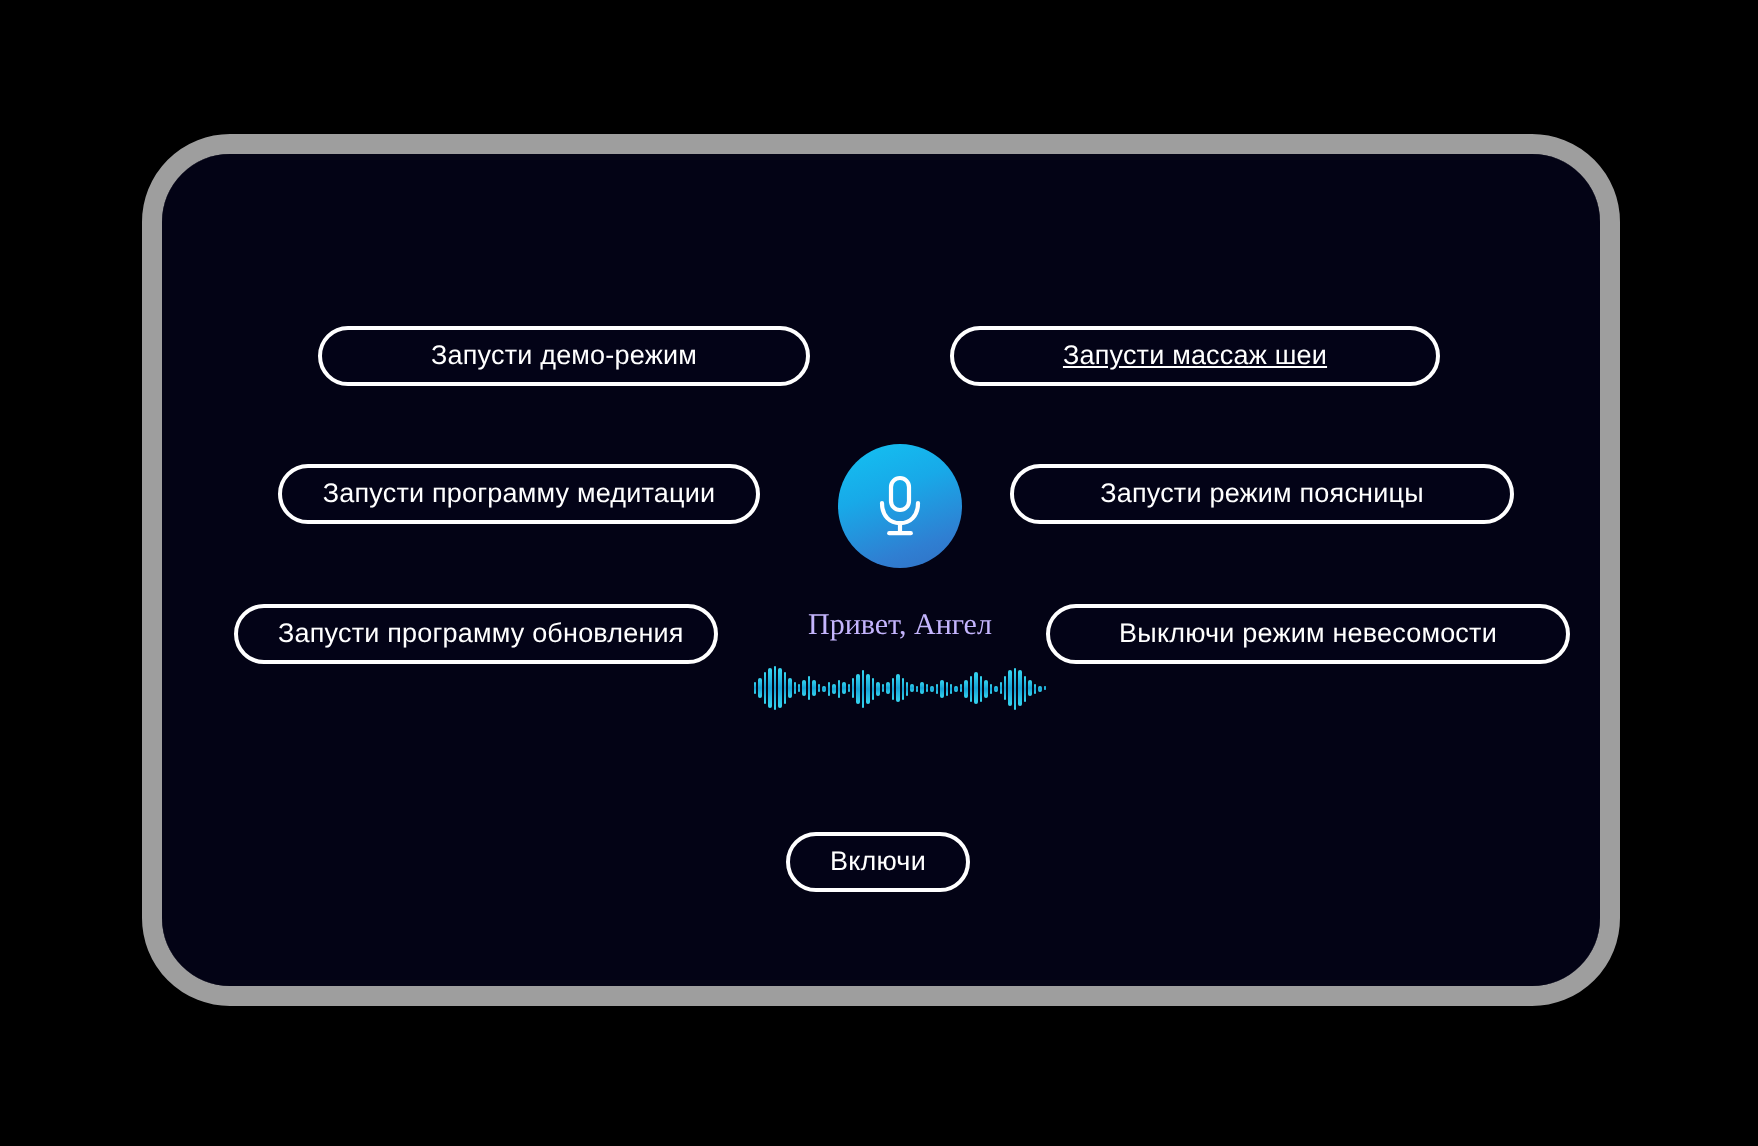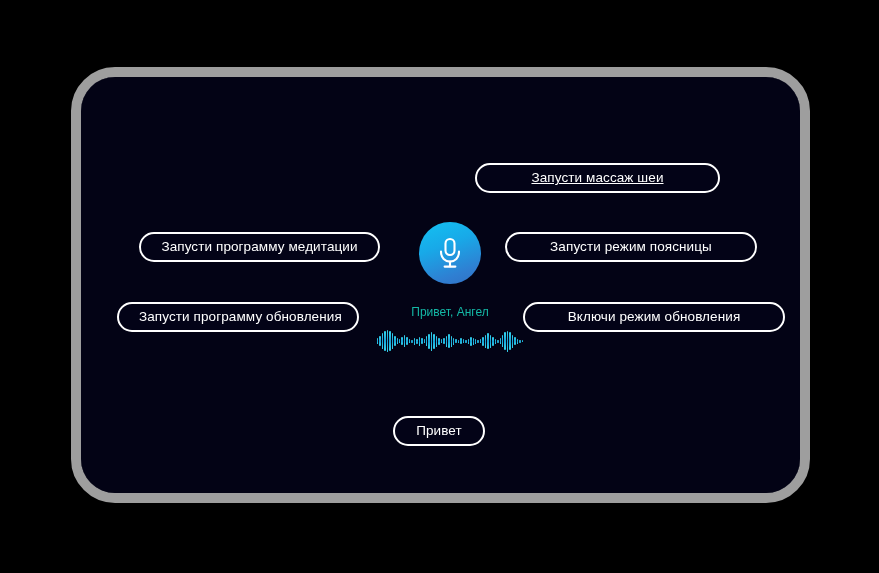--- a/index.html
+++ b/index.html
@@ -92,23 +92,23 @@
     background: linear-gradient(160deg, #13c2f2 0%, #18a9e8 38%, #2f7fd2 78%, #3270c4 100%);
     display: flex;
     align-items: center;
     justify-content: center;
     cursor: pointer;
   }
   #mic-button svg { display: block; }
 
   #greeting {
     margin-top: 21px;
-    color: #14b8a6;
-    font-size: 12px;
-    font-family: Liberation Sans, sans-serif;
+    color: #c4b5fd;
+    font-size: 15px;
+    font-family: Liberation Serif, serif;
     white-space: nowrap;
   }
 
   #waveform {
     margin-top: 10px;
     height: 24px;
     display: flex;
     align-items: center;
     justify-content: center;
     gap: 1px;
@@ -119,34 +119,35 @@
     background: linear-gradient(180deg, #35d6f0 0%, #17a3d6 50%, #35d6f0 100%);
     border-radius: 1px;
   }
 </style>
 </head>
 <body>
 
 <div id="device-frame">
   <div id="screen">
 
+    <div id="btn-demo" class="cmd-btn">Запусти демо-режим</div>
 
     <div id="btn-meditation" class="cmd-btn">Запусти программу медитации</div>
 
     <div id="btn-update" class="cmd-btn">Запусти программу обновления</div>
 
 
     <div id="btn-neck" class="cmd-btn">Запусти массаж шеи</div>
 
     <div id="btn-lowerback" class="cmd-btn">Запусти режим поясницы</div>
 
-    <div id="btn-zerog" class="cmd-btn">Включи режим обновления</div>
-
-
-    <div id="btn-back" class="cmd-btn">Привет</div>
+    <div id="btn-zerog" class="cmd-btn">Выключи режим невесомости</div>
+
+
+    <div id="btn-back" class="cmd-btn">Включи</div>
 
     <div id="voice-cluster">
 
       <div id="mic-button">
         <span>
           <svg width="28" height="34" viewBox="0 0 28 34" fill="none" xmlns="http://www.w3.org/2000/svg">
             <rect x="9.5" y="3" width="9" height="16" rx="4.5" stroke="#ffffff" stroke-width="2.1" fill="none"></rect>
             <path d="M5 15.5 C5 22.2 9.1 25.6 14 25.6 C18.9 25.6 23 22.2 23 15.5" stroke="#ffffff" stroke-width="2.1" fill="none" stroke-linecap="round"></path>
             <line x1="14" y1="25.6" x2="14" y2="30.3" stroke="#ffffff" stroke-width="2.1" stroke-linecap="round"></line>
             <line x1="8.6" y1="30.6" x2="19.4" y2="30.6" stroke="#ffffff" stroke-width="2.1" stroke-linecap="round"></line>

